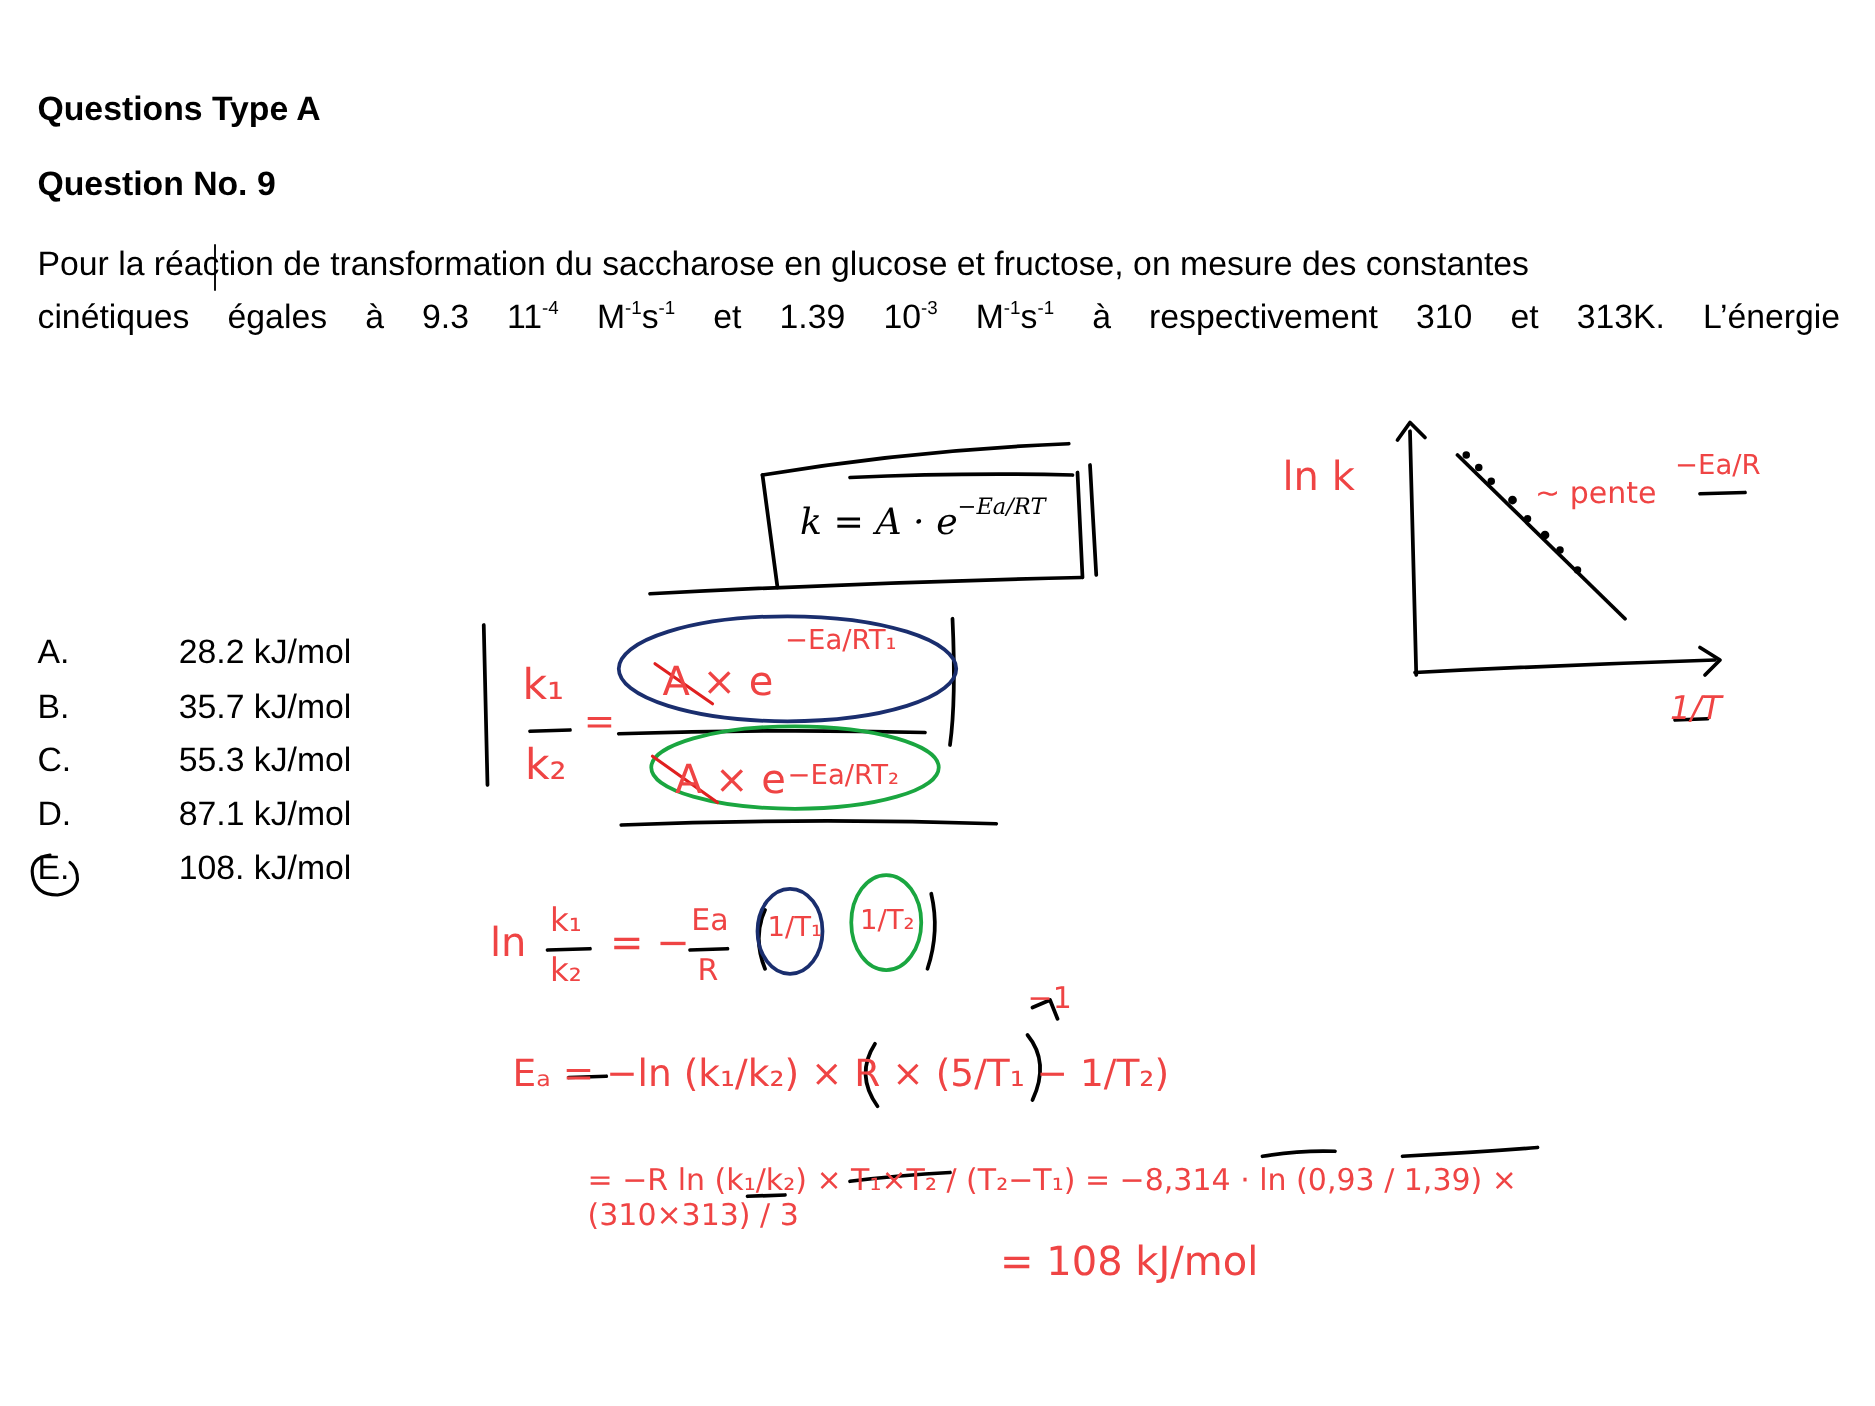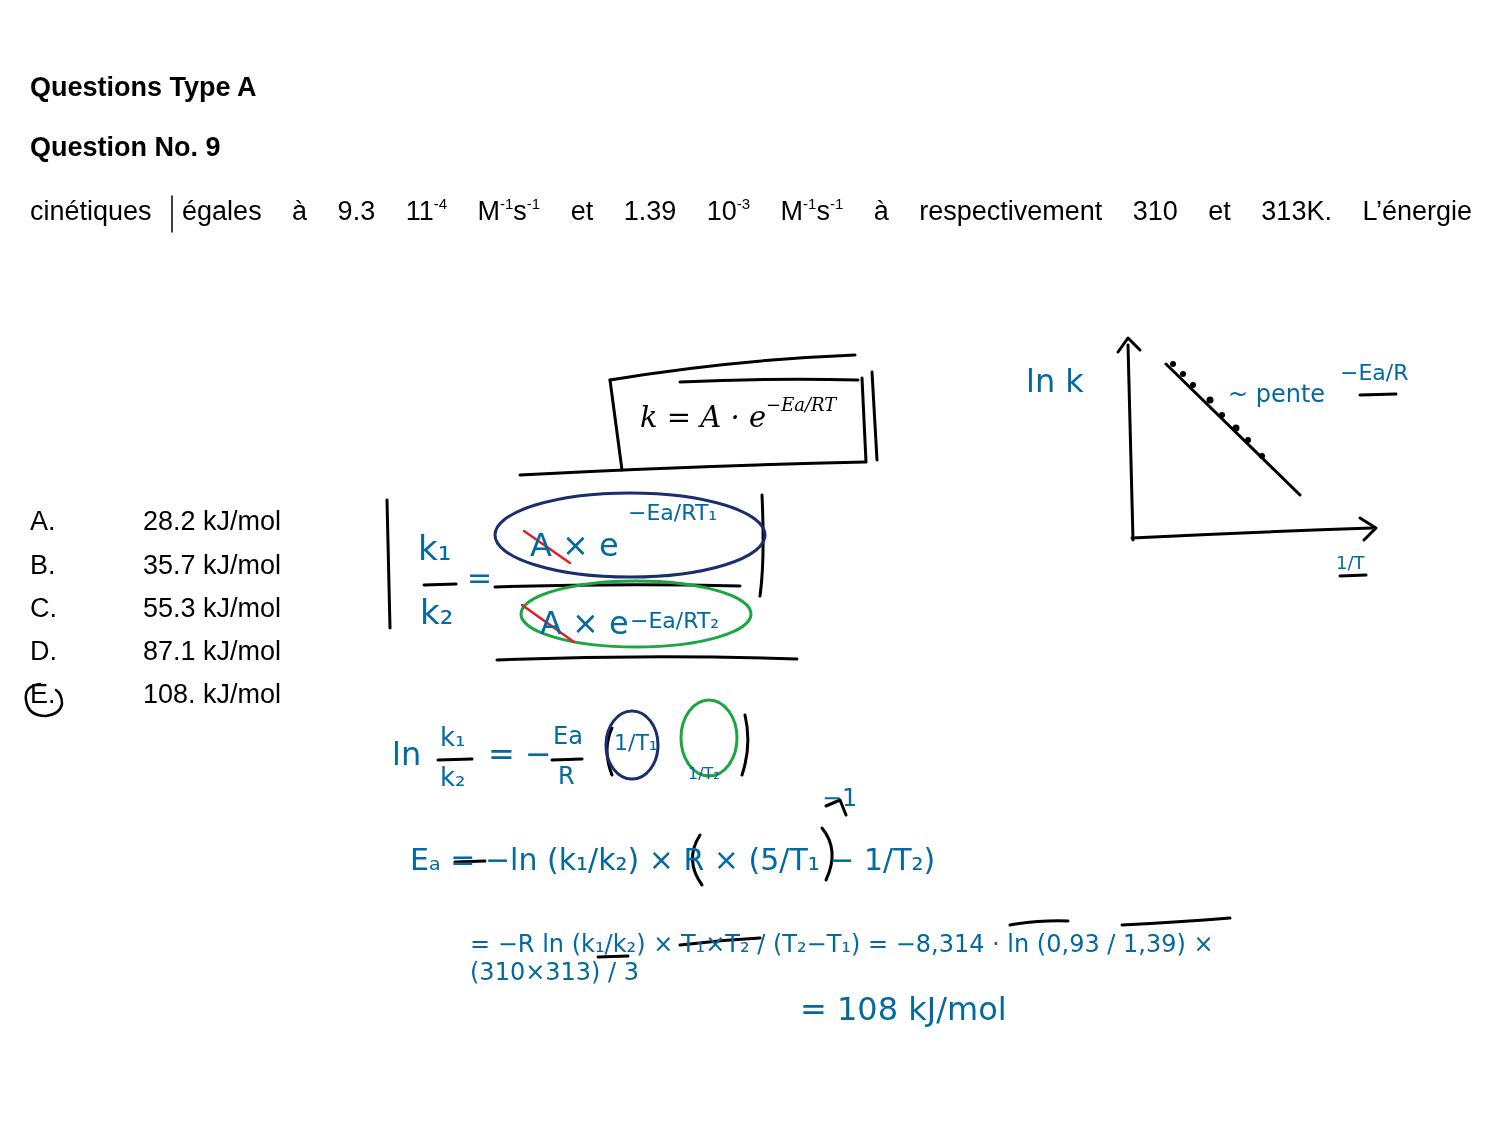--- a/index.html
+++ b/index.html
@@ -7,31 +7,32 @@
          font-family:"Liberation Sans", sans-serif; color:#000; }
   .abs { position:absolute; }
   .heading { font-weight:bold; font-size:27px; left:30px; }
   .body-text { font-size:27px; line-height:42px; }
   .para { left:30px; top:190px; width:1442px; text-align:justify; text-align-last:left; }
   sup { font-size:15px; vertical-align:11px; line-height:0; }
   .opt-letter { left:30px; font-size:27px; }
   .opt-value { left:143px; font-size:27px; }
   .formula { left:640px; top:400px; font-family:"DejaVu Serif", serif; font-style:italic; font-size:29px; }
   .formula sup { font-size:18px; vertical-align:16px; }
-  .hw { font-family:"DejaVu Sans", sans-serif; font-size:30px; color:#0369a1; }
+  .hw { font-family:"DejaVu Sans", sans-serif; font-size:30px; color:#ef4444; }
   svg.ink { position:absolute; left:0; top:0; }
   .ink path, .ink line, .ink ellipse { fill:none; stroke-linecap:round; stroke-linejoin:round; }
 </style>
 </head>
 <body>
 
 <div class="abs heading" style="top:72px;">Questions Type A</div>
 <div class="abs heading" style="top:132px;">Question No. 9</div>
 
 <div class="abs body-text para">
+  <div>Pour la réaction de transformation du saccharose en glucose et fructose, on mesure des constantes</div>
   <div style="text-align:justify;text-align-last:justify;">
     <span>cinétiques égales à 9.3 11</span><sup>-4</sup><span> M</span><sup>-1</sup><span>s</span><sup>-1</sup><span> et 1.39 10</span><sup>-3</sup><span> M</span><sup>-1</sup><span>s</span><sup>-1</sup><span> à respectivement 310 et 313K. L’énergie</span>
   </div>
 </div>
 
 <div class="abs formula">
   <span>k = A · e</span><sup>−Ea/RT</sup>
 </div>
 
 <div>
@@ -123,24 +124,24 @@
 <div class="abs hw" style="left:540px; top:604px; font-size:32px;">A × e</div>
 <div class="abs hw" style="left:630px; top:588px; font-size:22px;margin-top:20px;">−Ea/RT₂</div>
 
 <div class="abs hw" style="left:392px; top:735px; font-size:32px;">ln</div>
 <div class="abs hw" style="left:440px; top:722px; font-size:26px;">k₁</div>
 <div class="abs hw" style="left:440px; top:762px; font-size:26px;">k₂</div>
 <div class="abs hw" style="left:488px; top:735px; font-size:32px;">= −</div>
 <div class="abs hw" style="left:553px; top:722px; font-size:24px;">Ea</div>
 <div class="abs hw" style="left:558px; top:762px; font-size:24px;">R</div>
 <div class="abs hw" style="left:614px; top:730px; font-size:22px;">1/T₁</div>
-<div class="abs hw" style="left:688px; top:724px; font-size:16px;margin-top:40px;">1/T₂</div>
+<div class="abs hw" style="left:688px; top:724px; font-size:22px;">1/T₂</div>
 
 <div class="abs hw" style="left:410px; top:842px; font-size:30px;">Eₐ = −ln (k₁/k₂) × R × (5/T₁ − 1/T₂)</div>
 <div class="abs hw" style="left:822px; top:784px; font-size:24px;">−1</div>
 
 <div class="abs hw" style="left:470px; top:930px; font-size:24px; width:800px;">= −R ln (k₁/k₂) × T₁×T₂ / (T₂−T₁) = −8,314 · ln (0,93 / 1,39) × (310×313) / 3</div>
 <div class="abs hw" style="left:800px; top:990px; font-size:32px;">= 108 kJ/mol</div>
 
 <div class="abs hw" style="left:1026px; top:362px; font-size:32px;">ln k</div>
-<div class="abs hw" style="left:1336px; top:552px; font-size:18px;">1/T</div>
+<div class="abs hw" style="left:1336px; top:552px; font-size:26px;font-style:italic;">1/T</div>
 <div class="abs hw" style="left:1228px; top:380px; font-size:24px;">~ pente</div>
 <div class="abs hw" style="left:1340px; top:360px; font-size:22px;">−Ea/R</div>
 
 </body></html>

